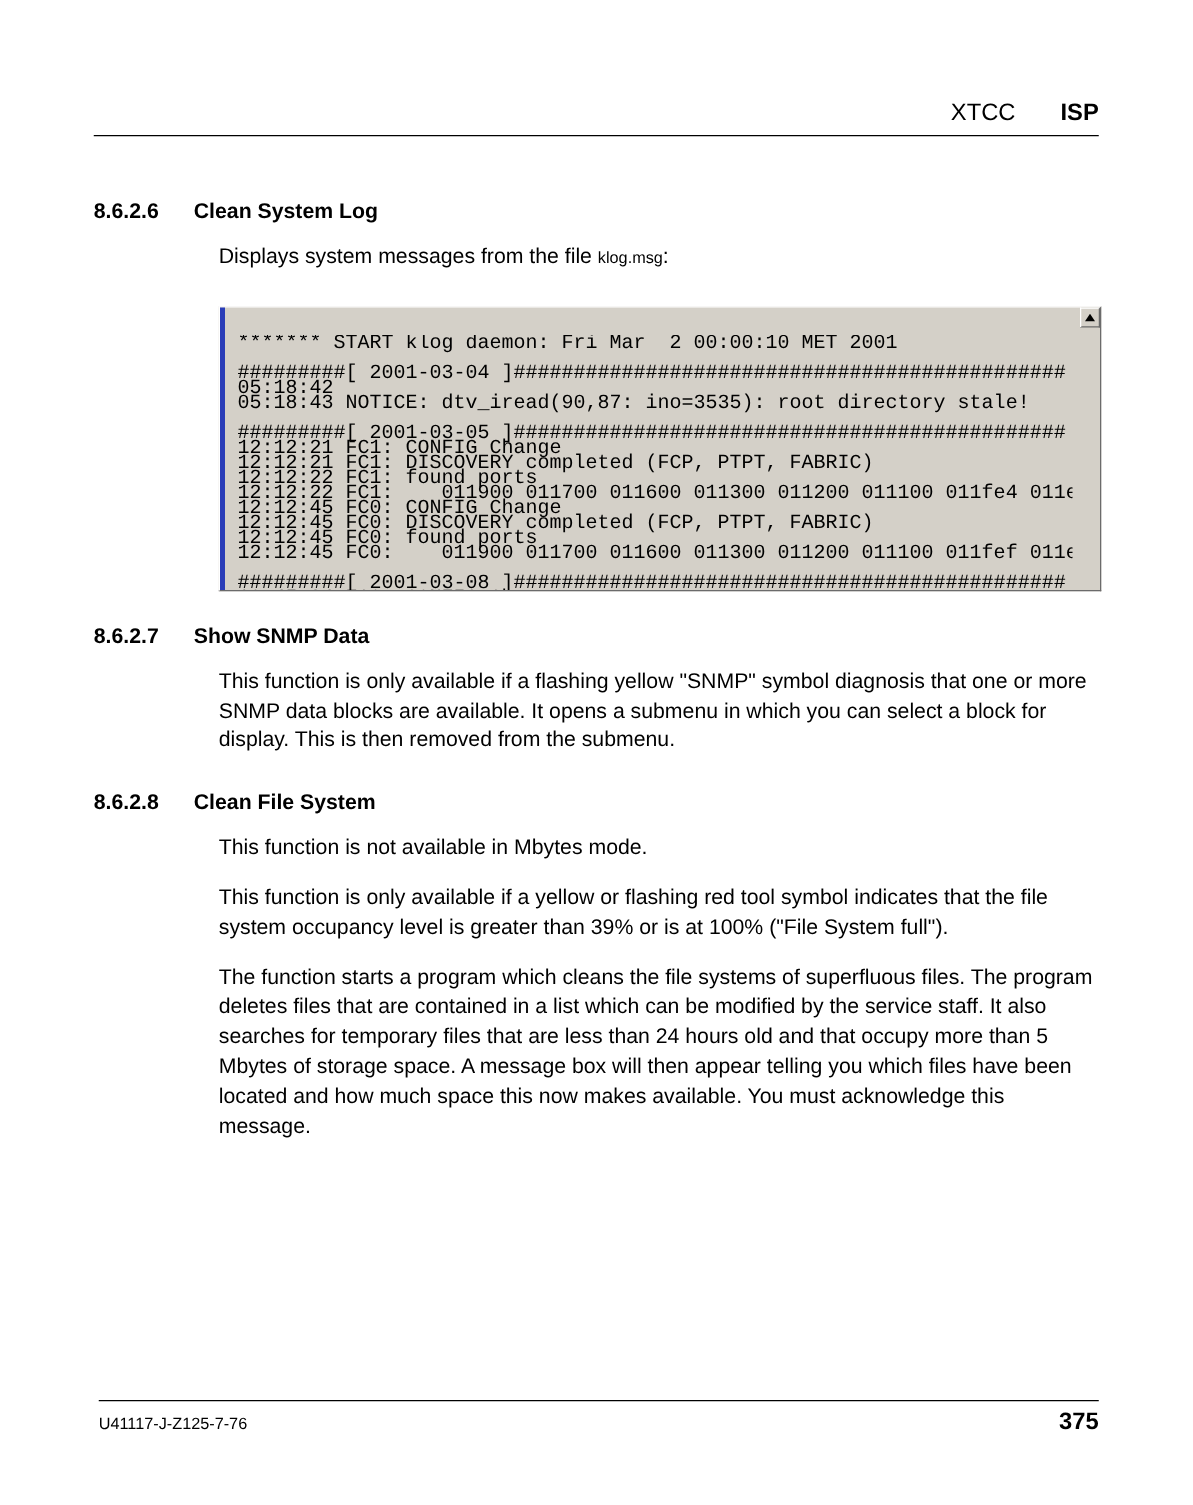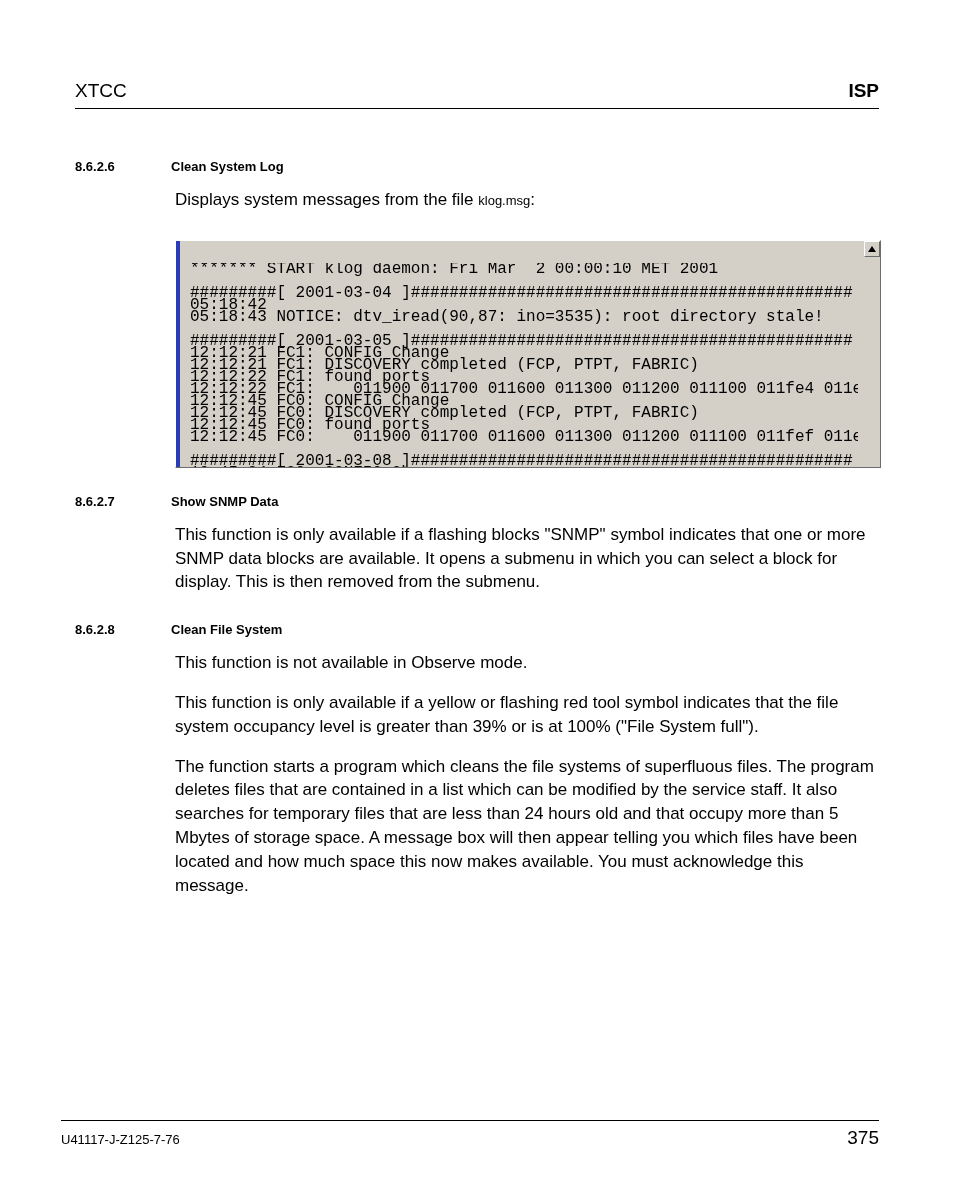--- a/index.html
+++ b/index.html
@@ -14,44 +14,43 @@
   }
   .page {
     position: relative;
     width: 954px;
     height: 1204px;
     box-sizing: border-box;
     padding: 80px 75px 60px 75px;
   }
   .running-head {
     display: flex;
-    justify-content: space-between;
+    justify-content: flex-end;
     align-items: baseline;
     font-size: 19px;
     gap: 36px;
   }
   .running-head .left { font-weight: 400; }
   .running-head .right { font-weight: 700; }
   .hr-top {
     border: none;
     border-top: 1.5px solid #000;
     margin: 6px 0 0 0;
   }
   .content {
     margin-top: 50px;
   }
   .section {
     margin-bottom: 28px;
   }
   .sec-head {
     display: flex;
     font-weight: 700;
-    font-size: 13px;
+    font-size: 17px;
     margin-bottom: 14px;
-    gap: 16px;
   }
   .sec-num {
     width: 80px;
     flex: 0 0 80px;
   }
   .sec-title { }
   .body-indent {
     margin-left: 100px;
     font-size: 17px;
     line-height: 1.4;
@@ -124,36 +123,36 @@
     content: "";
     width: 0; height: 0;
     border-left: 4px solid transparent;
     border-right: 4px solid transparent;
     border-bottom: 6px solid #000;
   }
 
   
   .footer {
     position: absolute;
-    left: 61px;
+    left: 79px;
     right: 75px;
     bottom: 55px;
   }
   .hr-bot {
     border: none;
     border-top: 1px solid #000;
     margin: 0 0 6px 0;
   }
   .foot-row {
     display: flex;
     justify-content: space-between;
     align-items: baseline;
   }
   .foot-row .doc-id { font-size: 13px; }
-  .foot-row .pagenum { font-size: 19px; }
+  .foot-row .pagenum { font-size: 19px; font-weight: bold; }
 </style>
 </head>
 <body>
 
 <div class="page">
 
   <div class="running-head">
     <span class="left">XTCC</span>
     <span class="right">ISP</span>
   </div>
@@ -199,31 +198,31 @@
         <div class="sb-btn top"></div>
       </div>
     </div>
 
     <div class="section">
       <div class="sec-head">
         <span class="sec-num">8.6.2.7</span>
         <span class="sec-title">Show SNMP Data</span>
       </div>
       <div class="body-indent">
-        <p>This function is only available if a flashing blocks "SNMP" symbol indicates that one or more SNMP data blocks are available. It opens a submenu in which you can select a block for display. This is then removed from the submenu.</p>
+        <p>This function is only available if a flashing yellow "SNMP" symbol diagnosis that one or more SNMP data blocks are available. It opens a submenu in which you can select a block for display. This is then removed from the submenu.</p>
       </div>
     </div>
 
     <div class="section">
       <div class="sec-head">
         <span class="sec-num">8.6.2.8</span>
         <span class="sec-title">Clean File System</span>
       </div>
       <div class="body-indent">
-        <p>This function is not available in Observe mode.</p>
+        <p>This function is not available in Mbytes mode.</p>
         <p>This function is only available if a yellow or flashing red tool symbol indicates that the file system occupancy level is greater than 39% or is at 100% ("File System full").</p>
         <p>The function starts a program which cleans the file systems of superfluous files. The program deletes files that are contained in a list which can be modified by the service staff. It also searches for temporary files that are less than 24 hours old and that occupy more than 5 Mbytes of storage space. A message box will then appear telling you which files have been located and how much space this now makes available. You must acknowledge this message.</p>
       </div>
     </div>
 
   </div>
 
   <div class="footer">
     <hr class="hr-bot">
     <div class="foot-row">

